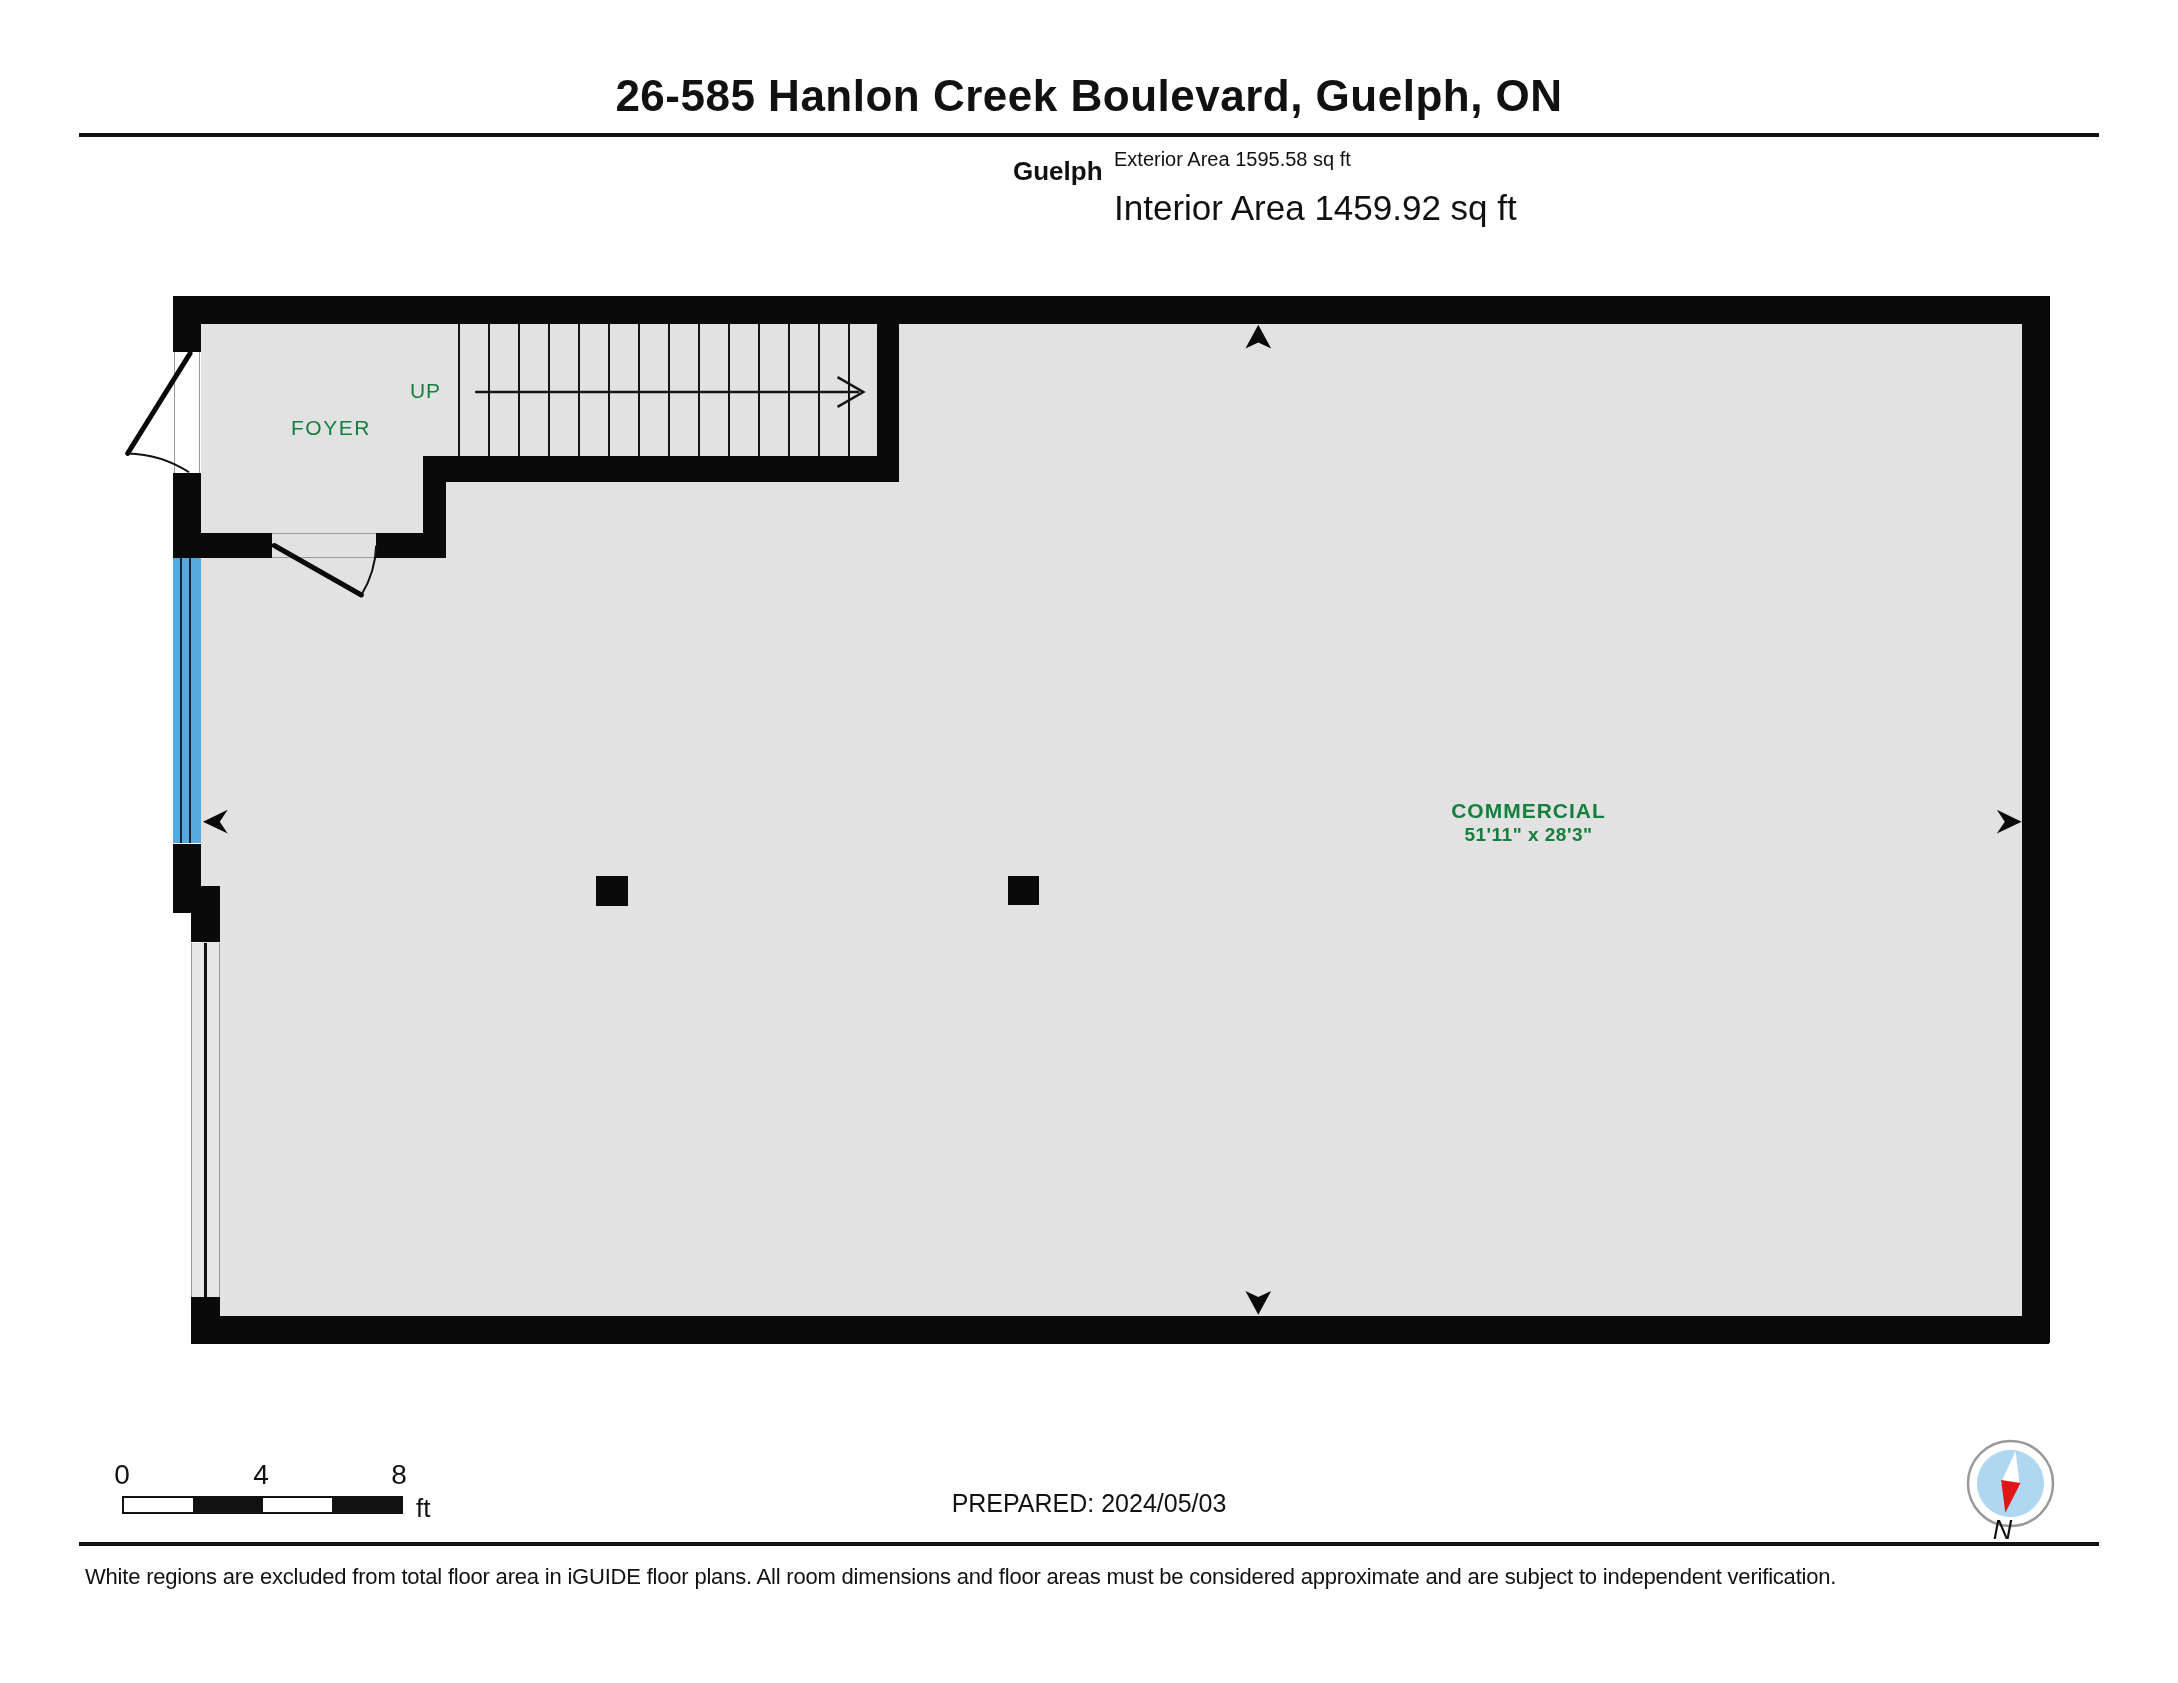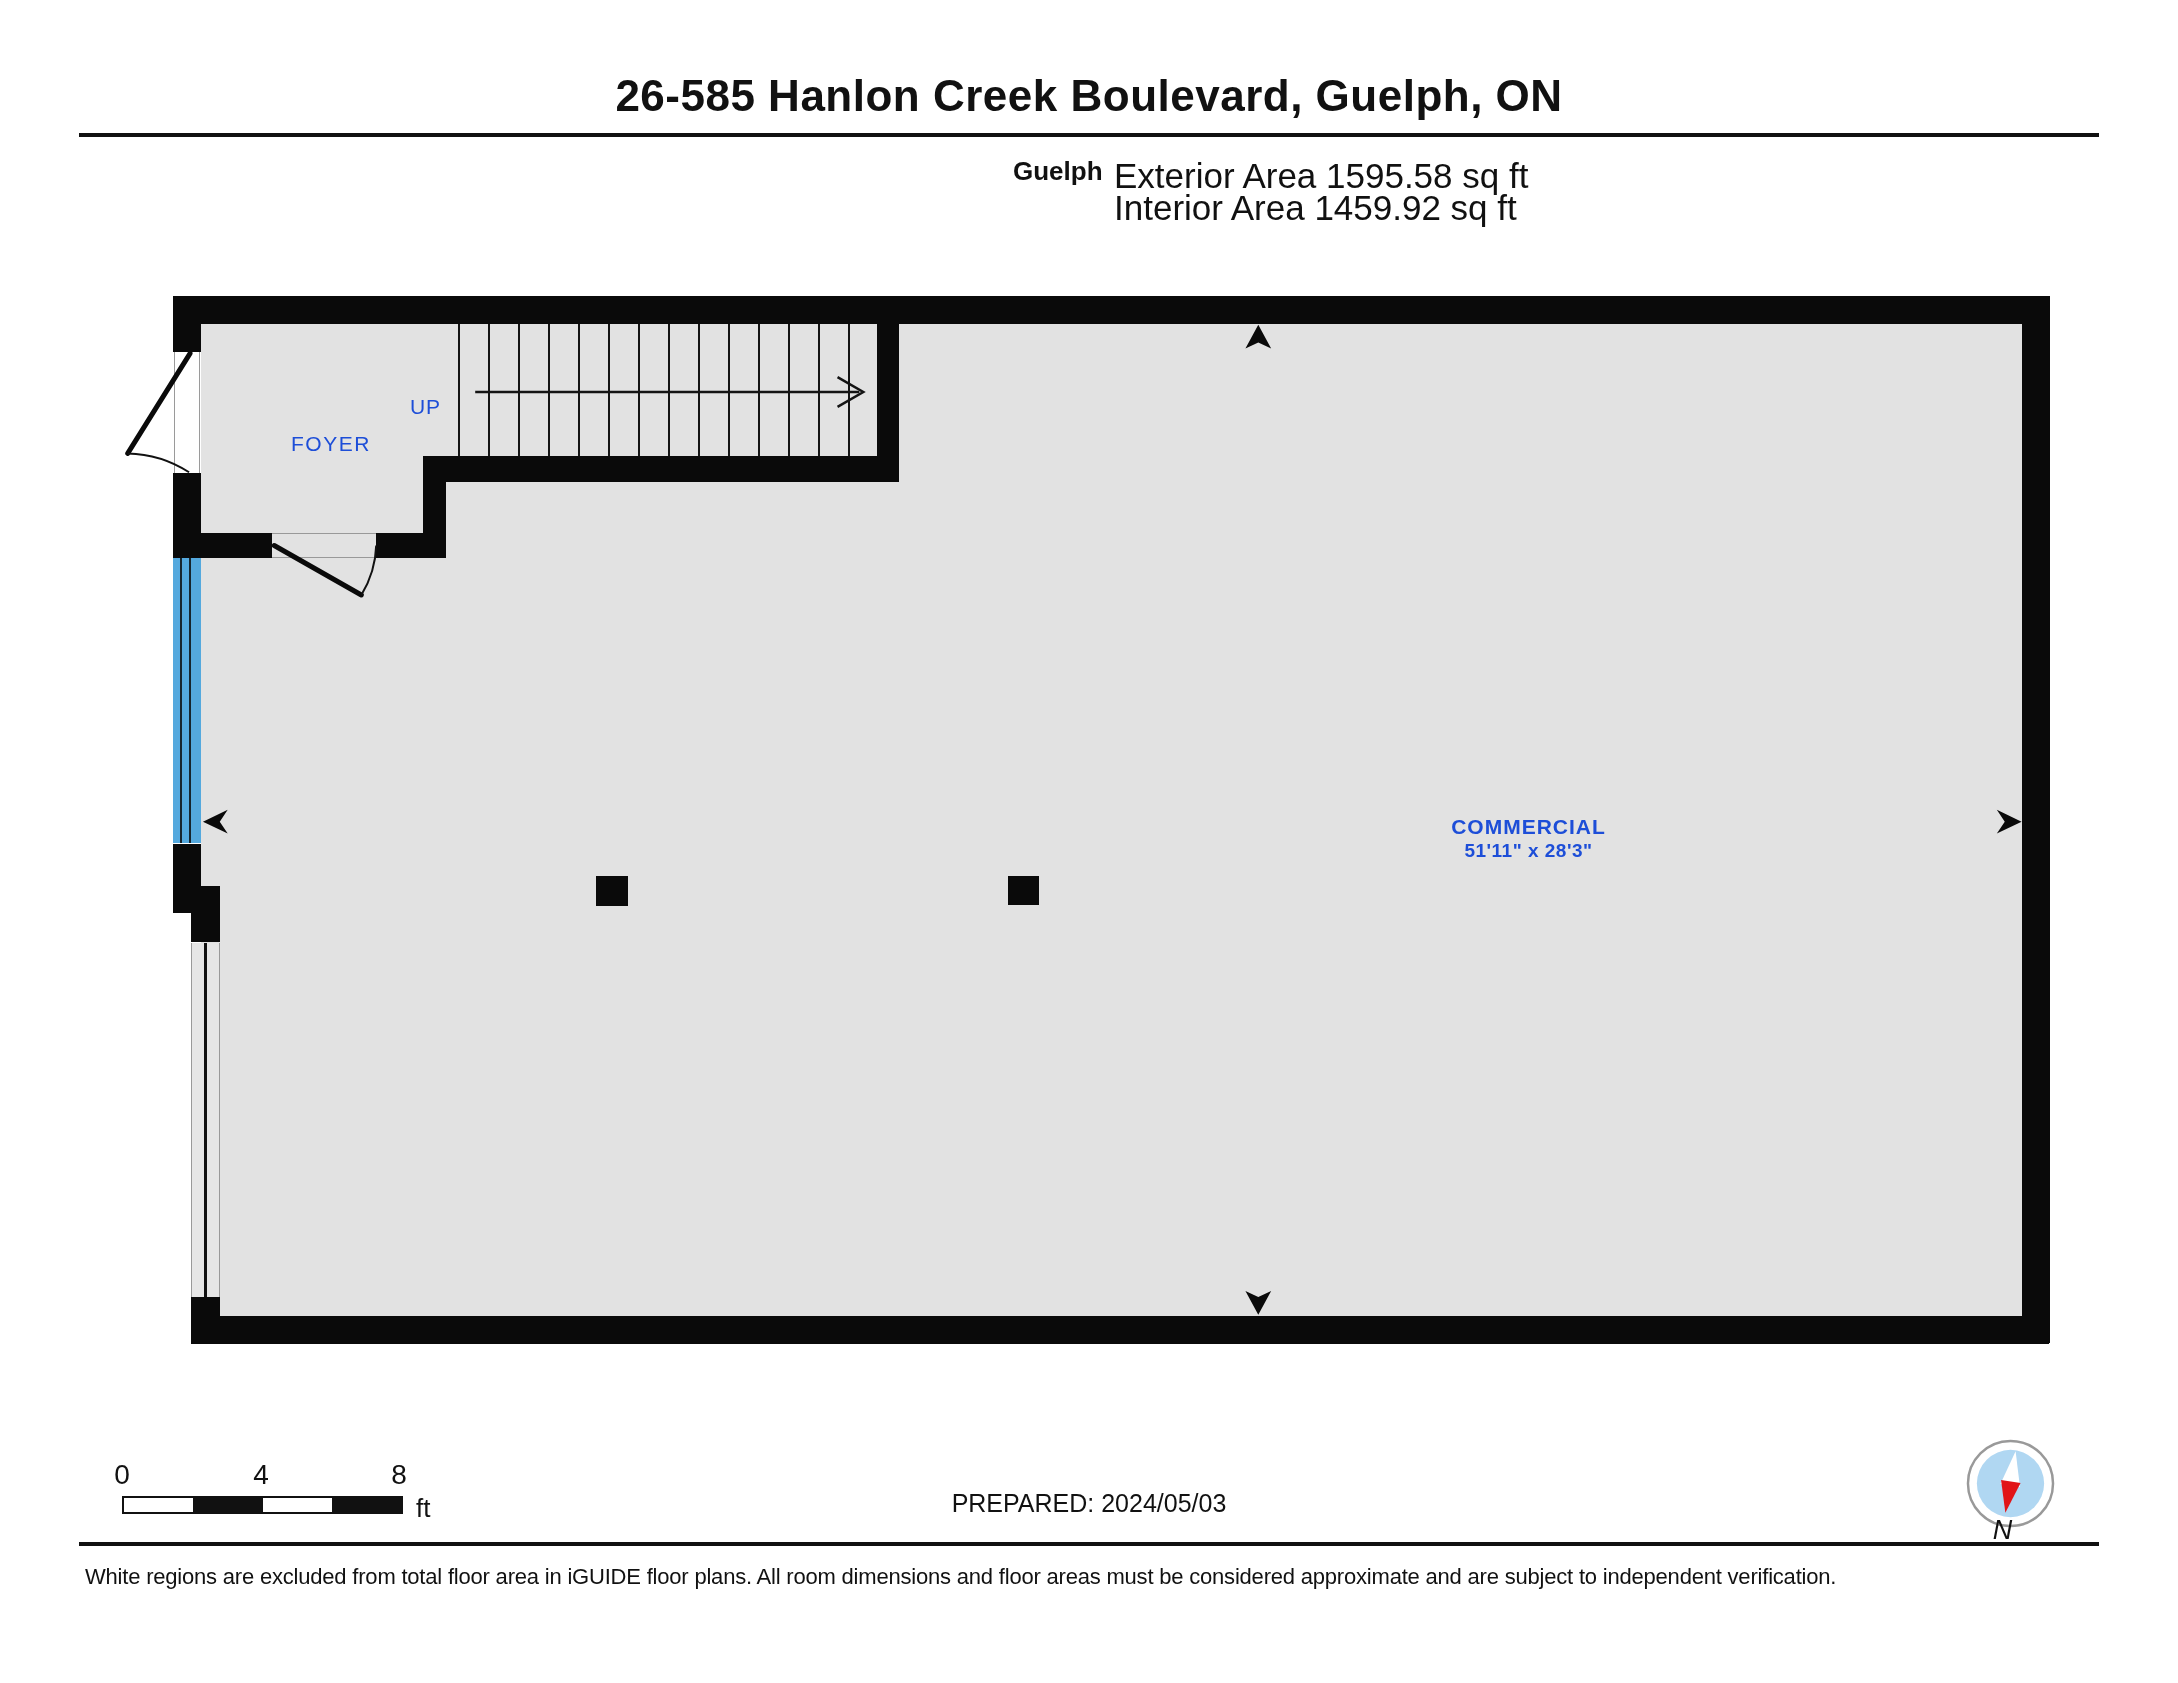--- a/index.html
+++ b/index.html
@@ -8,37 +8,37 @@
     font-family:"Liberation Sans","DejaVu Sans",sans-serif;color:#111;
     overflow:hidden;
   }
   .abs{position:absolute;}
   .wall{position:absolute;background:#0a0a0a;}
   #title{left:0;right:0;top:71px;text-align:center;font-size:44px;font-weight:bold;letter-spacing:0.5px;}
   .rule{position:absolute;left:79px;width:2020px;height:4px;background:#111;}
   #rule-top{top:133px;}
   #rule-bottom{top:1542px;}
   #floor-label{left:1013px;top:156px;font-size:26px;font-weight:bold;}
-  #ext-area{left:1114px;top:156px;font-size:35px;}
+  #ext-area{left:1114px;top:148px;font-size:20px;}
   #int-area{left:1114px;top:188px;font-size:35px;}
   #plan-interior{left:201px;top:323px;width:1821px;height:993px;background:#e2e2e2;}
   #stair-treads{
     left:458px;top:323px;width:426px;height:134px;
     border-left:2px solid #141414;
     background:repeating-linear-gradient(90deg,transparent 0 28px,#141414 28px 30px);
   }
   #window-blue{left:173px;top:558px;width:28px;height:285px;background:#54a9de;}
   .pane-line{position:absolute;top:0;bottom:0;width:2px;background:#16252e;}
   #glass-strip{left:191px;top:943px;width:29px;height:354px;background:#e6e6e6;
     border-left:1px solid #999;border-right:1px solid #999;box-sizing:border-box;}
   #glass-strip .glass-line{position:absolute;left:12px;top:0;bottom:0;width:3px;background:#111;}
   .jamb{position:absolute;width:1px;background:#9a9a9a;}
   #door-opening-interior{left:272px;top:533px;width:104px;height:25px;background:#e2e2e2;
     border-top:1px solid #999;border-bottom:1px solid #999;box-sizing:border-box;}
-  .room-label{position:absolute;font-size:21px;letter-spacing:1px;color:#1d4ed8;margin-top:16px;}
+  .room-label{position:absolute;font-size:21px;letter-spacing:1px;color:#15803d;}
   #commercial-label{left:1380px;top:799px;width:297px;text-align:center;font-weight:bold;}
   #commercial-label .dims{font-size:19px;letter-spacing:0.5px;margin-top:1px;}
   #up-label{left:396px;top:379px;width:59px;text-align:center;}
   .post{position:absolute;background:#0a0a0a;}
   #scale-ticks span{position:absolute;top:1459px;width:40px;text-align:center;font-size:28px;}
   #scale-bar{left:122px;top:1496px;width:277px;height:14px;border:2px solid #111;display:flex;box-sizing:content-box;}
   #scale-bar div{flex:1;}
   #scale-unit{left:416px;top:1493px;font-size:26px;}
   #prepared{left:0;right:0;top:1489px;text-align:center;font-size:25px;}
   #north-label{left:1955px;top:1515px;width:95px;text-align:center;font-style:italic;font-size:27px;}

